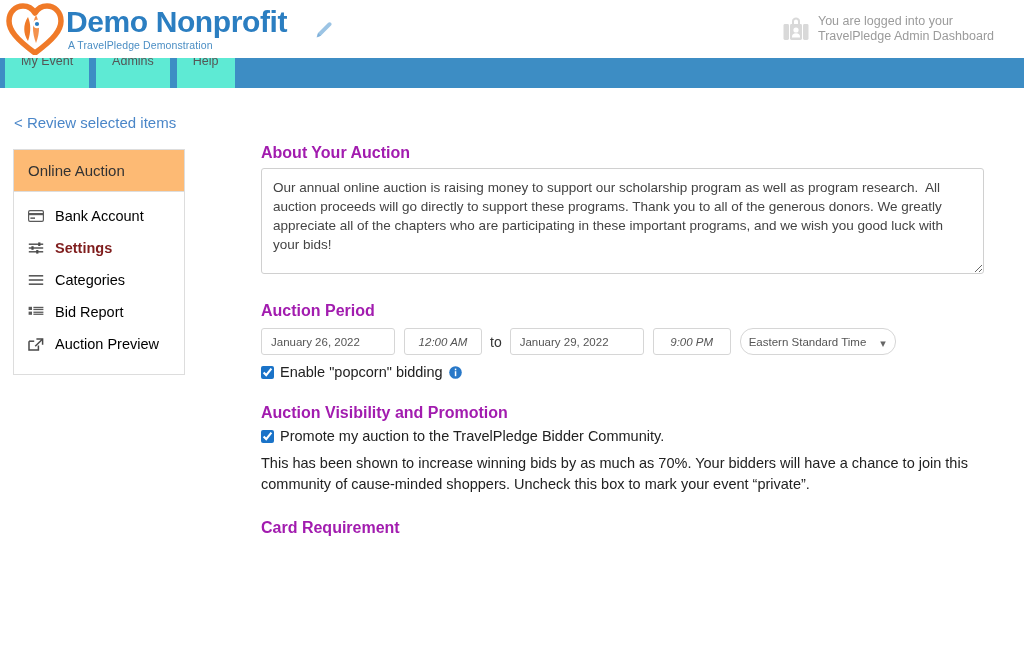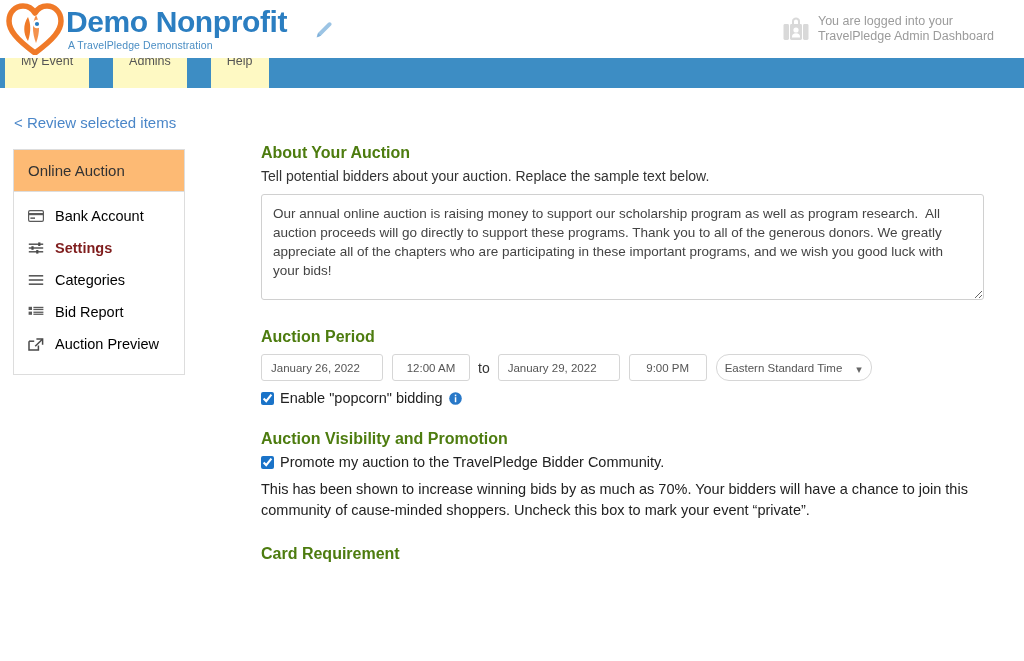--- a/index.html
+++ b/index.html
@@ -63,27 +63,27 @@
 
   
   .tabbar {
     height: 30px;
     background: #3d8dc4;
     display: flex;
     align-items: flex-end;
     padding-left: 5px;
   }
   .tab {
-    background: #fef9c3;
+    background: #5eead4;
     color: #555555;
     font-size: 12.5px;
     padding: 0 16px;
     height: 40px;
     line-height: 26px;
-    margin-right: 24px;
+    margin-right: 7px;
     border-top-left-radius: 2px;
     border-top-right-radius: 2px;
     cursor: pointer;
     white-space: nowrap;
   }
 
   
   .page { padding: 0; position: relative; }
 
   .back-link {
@@ -136,21 +136,21 @@
   .content { margin-left: 76px; margin-top: 12px; width: 730px; }
   h1.page-title {
     font-size: 25px;
     color: #31515e;
     font-weight: bold;
     margin: 12px 0 26px 0;
     letter-spacing: -0.2px;
   }
   h2.section-title {
     font-size: 16px;
-    color: #4d7c0f;
+    color: #a21caf;
     font-weight: bold;
     margin: 0 0 6px 0;
   }
   .section { margin-bottom: 24px; }
   .helper-text { font-size: 14px; color: #333333; margin: 0 0 10px 0; }
 
   textarea.about-box {
     width: 723px;
     height: 106px;
     border: 1px solid #d0d0d0;
@@ -171,22 +171,22 @@
     border: 1px solid #d6d6d6;
     border-radius: 3px;
     background: #ffffff;
     font-family: "Liberation Sans", sans-serif;
     font-size: 11.5px;
     color: #555555;
     height: 27px;
     padding: 0 9px;
     outline: none;
   }
-  .fld-date { width: 122px; }
-  .fld-time { width: 78px; text-align: center; }
+  .fld-date { width: 134px; }
+  .fld-time { width: 78px; text-align: center; font-style: italic; }
   .to-label { font-size: 14px; color: #333333; margin: 0 8px; }
   .tz-select {
     border: 1px solid #d6d6d6;
     border-radius: 13px;
     background: #ffffff;
     height: 27px;
     width: 156px;
     margin-left: 9px;
     padding: 0 8px;
     font-family: "Liberation Sans", sans-serif;
@@ -356,21 +356,20 @@
           <span>Auction Preview</span>
         </a>
 
       </div>
     </nav>
 
     <main class="content">
 
       <section class="section">
         <h2 class="section-title">About Your Auction</h2>
-        <p class="helper-text">Tell potential bidders about your auction. Replace the sample text below.</p>
         <textarea class="about-box" style="">Our annual online auction is raising money to support our scholarship program as well as program research.  All auction proceeds will go directly to support these programs. Thank you to all of the generous donors. We greatly appreciate all of the chapters who are participating in these important programs, and we wish you good luck with your bids!</textarea>
       </section>
 
       <section class="section">
         <h2 class="section-title">Auction Period</h2>
         <div class="period-row">
           <input class="fld fld-date" type="text" value="January 26, 2022" style="">
           <span style="width:9px"></span>
           <input class="fld fld-time" type="text" value="12:00 AM" style="">
           <span class="to-label">to</span>

